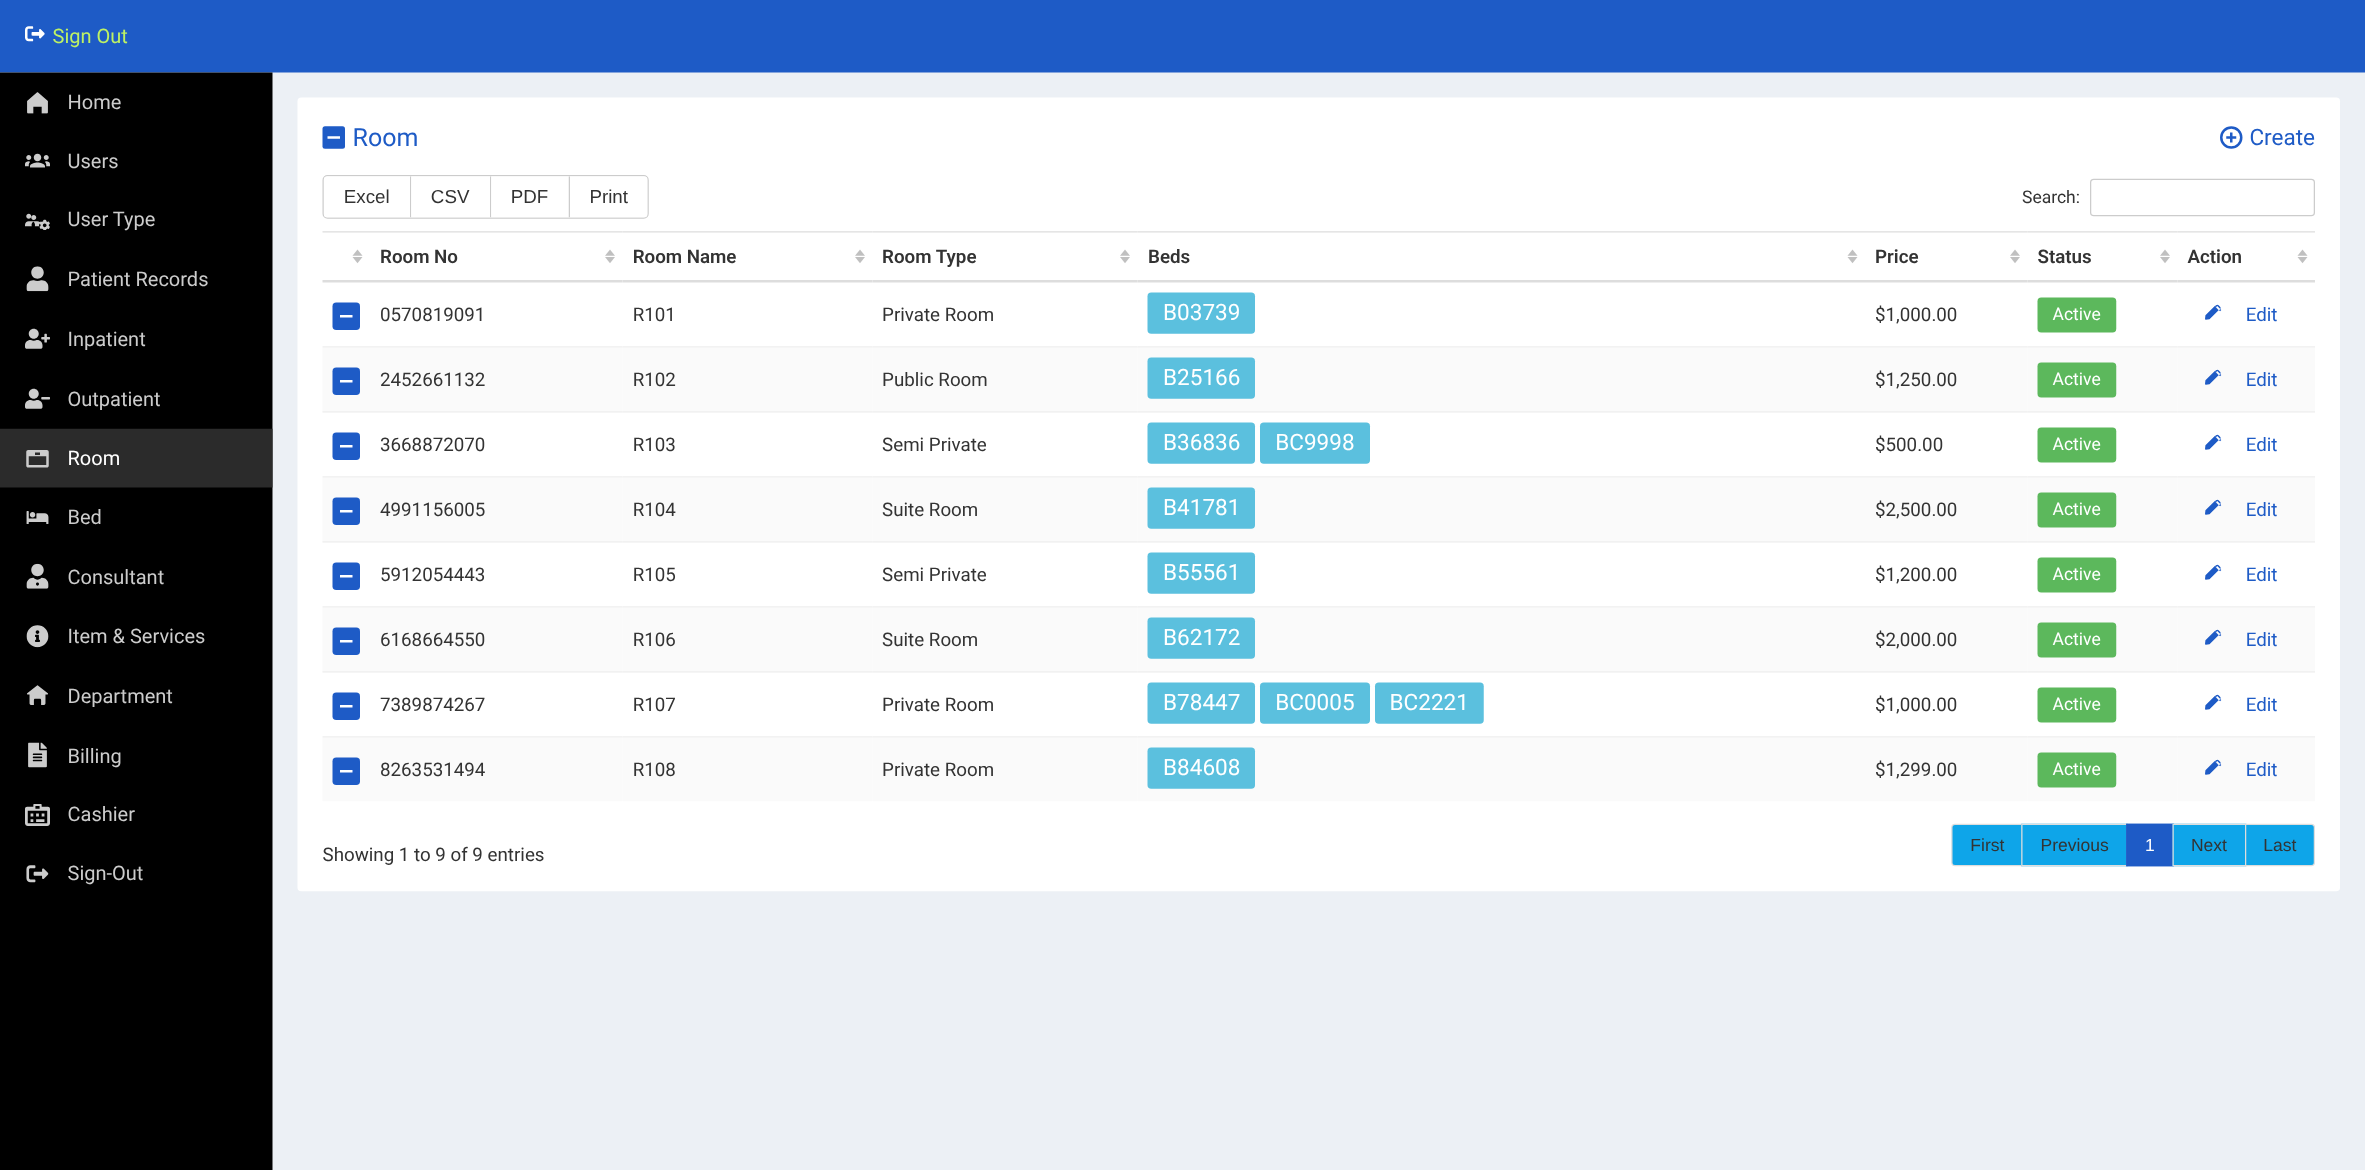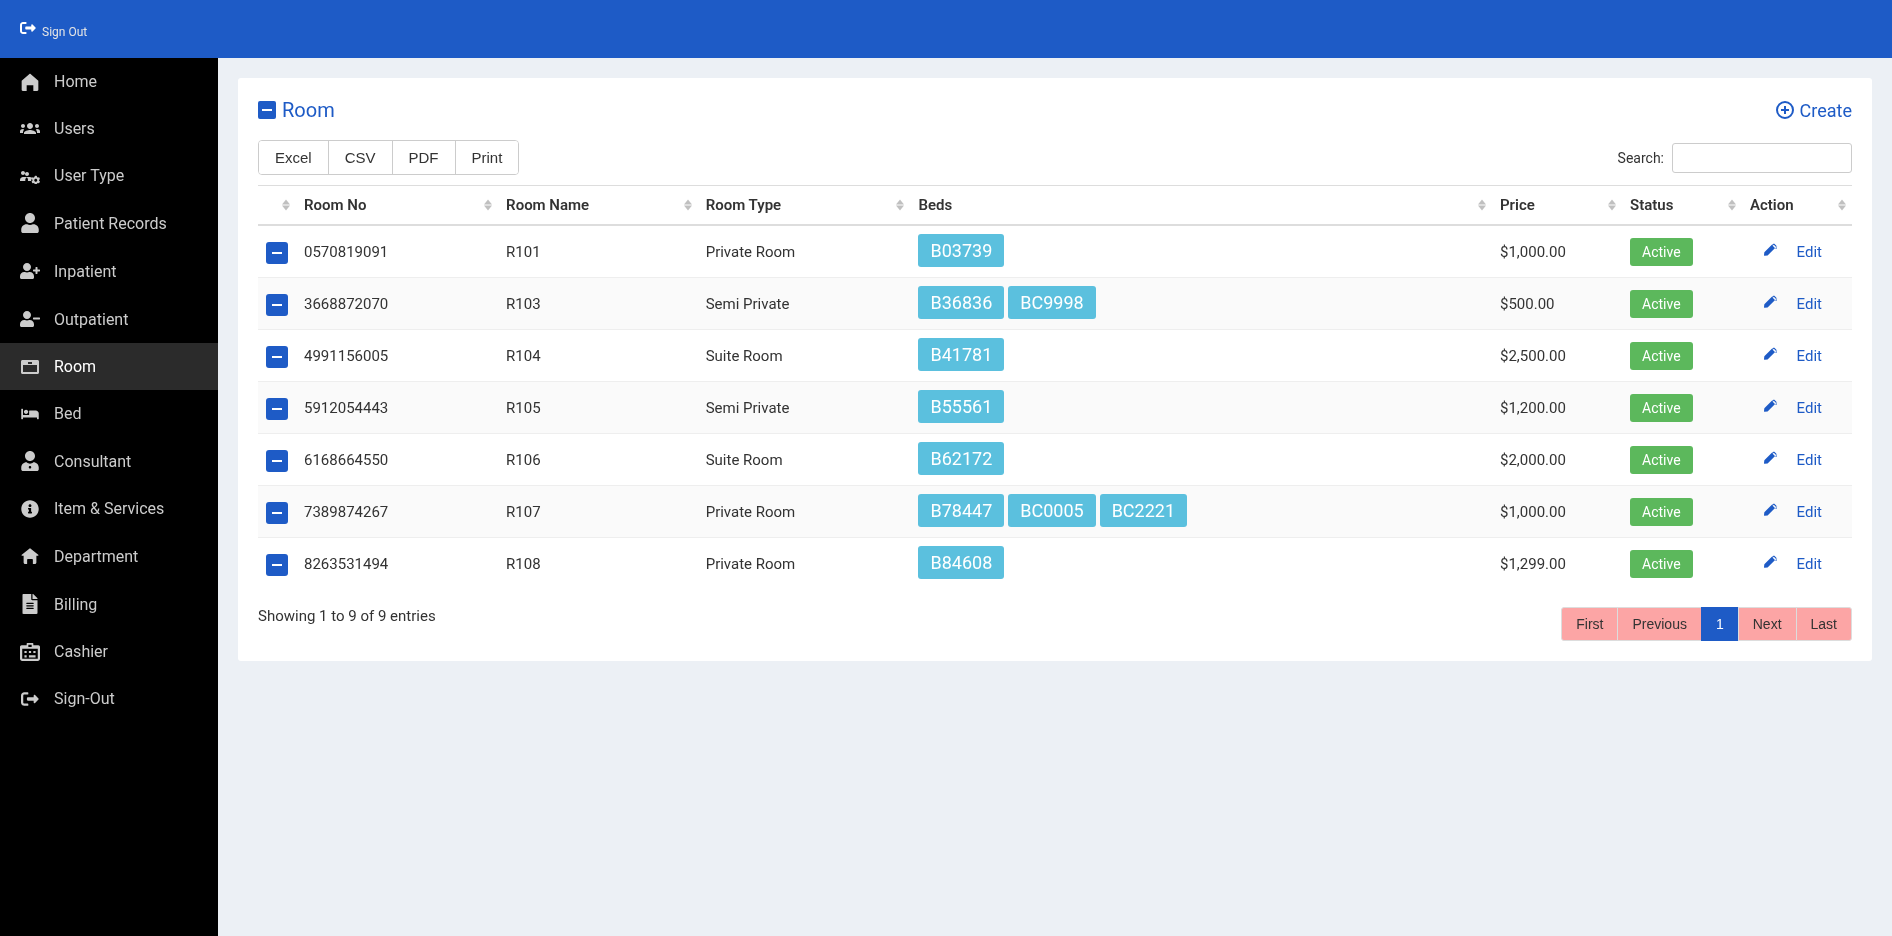--- a/index.html
+++ b/index.html
@@ -4,21 +4,21 @@
 <style>
 * { box-sizing: border-box; margin: 0; padding: 0; }
 body { font-family: -apple-system, BlinkMacSystemFont, "Segoe UI", Roboto, "Helvetica Neue", Arial, sans-serif; background: #ecf0f5; color: #333; font-size: 14px; }
 
 
 .header { background: #1e5bc6; color: #fff; height: 58px; display: flex; align-items: center; padding: 0 20px; justify-content: space-between; }
 .header-left { display: flex; align-items: center; gap: 40px; }
 .hamburger { cursor: pointer; display: flex; flex-direction: column; gap: 5px; }
 .hamburger span { display: block; width: 22px; height: 3px; background: #fff; border-radius: 1px; }
 .app-title { font-size: 20px; font-weight: 400; }
-.signout-link { color: #e5e5e5; text-decoration: none; font-size: 12px; display: flex; align-items: flex-end; gap: 6px; cursor: pointer; }
+.signout-link { color: #bef264; text-decoration: none; font-size: 16px; display: flex; align-items: flex-start; gap: 6px; cursor: pointer; }
 
 
 .layout { display: flex; min-height: calc(100vh - 58px); }
 .sidebar { width: 218px; background: #000; color: #ccc; padding-top: 0; }
 .nav-item { display: flex; align-items: center; gap: 12px; padding: 14px 18px; color: #ccc; text-decoration: none; font-size: 16px; cursor: pointer; }
 .nav-item.active { background: #2b2b2b; color: #fff; }
 .nav-icon { width: 24px; display: inline-flex; justify-content: center; }
 .nav-icon svg { fill: #ccc; }
 
 
@@ -53,24 +53,24 @@
 tbody tr:nth-child(even) { background: #fafafa; }
 .collapse-btn { width: 22px; height: 22px; background: #1e5bc6; border-radius: 3px; display: inline-flex; align-items: center; justify-content: center; cursor: pointer; }
 .collapse-btn::after { content: ""; width: 10px; height: 2px; background: #fff; }
 .bed-badge { display: inline-block; background: #5bc0de; color: #fff; padding: 6px 12px; border-radius: 3px; font-size: 18px; margin-right: 4px; margin-bottom: 2px; cursor: pointer; }
 .status-badge { display: inline-block; background: #5cb85c; color: #fff; padding: 6px 12px; border-radius: 3px; font-size: 14px; }
 .edit-link { color: #1e5bc6; text-decoration: none; display: inline-flex; align-items: center; gap: 19px; cursor: pointer; font-size: 15px; }
 .edit-link svg { fill: #1e5bc6; }
 td.action-cell { text-align: right; padding-right: 30px; }
 
 
-.table-footer { display: flex; justify-content: space-between; align-items: flex-start; margin-top: 18px; }
+.table-footer { display: flex; justify-content: space-between; align-items: flex-end; margin-top: 18px; }
 .entries-info { color: #333; font-size: 15px; }
 .pagination { display: flex; gap: 0; }
-.pagination button { border: 1px solid #ddd; background: #fca5a5; padding: 8px 14px; font-size: 14px; cursor: pointer; color: #333; margin-left: -1px; }
+.pagination button { border: 1px solid #ddd; background: #0ea5e9; padding: 8px 14px; font-size: 14px; cursor: pointer; color: #333; margin-left: -1px; }
 .pagination button:first-child { border-radius: 3px 0 0 3px; margin-left: 0; }
 .pagination button:last-child { border-radius: 0 3px 3px 0; }
 .pagination button.active { background: #1e5bc6; color: #fff; border-color: #1e5bc6; }
 </style>
 </head>
 <body>
 
 <div class="header">
   <a class="signout-link">
     <span>
@@ -263,20 +263,35 @@
             </tr>
           </thead>
         <tbody id="tbody">
             <tr>
               <td><span class="collapse-btn"></span></td>
               <td>0570819091</td>
               <td>R101</td>
               <td>Private Room</td>
               <td><span class="bed-badge">B03739</span></td>
               <td>$1,000.00</td>
+              <td><span class="status-badge">Active</span></td>
+              <td class="action-cell"><a class="edit-link">
+                  <span><svg width="14" height="14" viewBox="0 0 576 512">
+                      <path d="M402 40l134 134-40 40-134-134 40-40zM0 466l14-120L322 38l134 134L148 480 28 494c-16 2-30-12-28-28zm576-320L448 18c-24-24-62-24-86 0l-36 36 134 134 36-36c24-24 24-62 0-86z"></path>
+                    </svg></span>
+                  <span>Edit</span>
+                </a></td>
+            </tr>
+            <tr>
+              <td><span class="collapse-btn"></span></td>
+              <td>2452661132</td>
+              <td>R102</td>
+              <td>Public Room</td>
+              <td><span class="bed-badge">B25166</span></td>
+              <td>$1,250.00</td>
               <td><span class="status-badge">Active</span></td>
               <td class="action-cell"><a class="edit-link">
                   <span><svg width="14" height="14" viewBox="0 0 576 512">
                       <path d="M402 40l134 134-40 40-134-134 40-40zM0 466l14-120L322 38l134 134L148 480 28 494c-16 2-30-12-28-28zm576-320L448 18c-24-24-62-24-86 0l-36 36 134 134 36-36c24-24 24-62 0-86z"></path>
                     </svg></span>
                   <span>Edit</span>
                 </a></td>
             </tr>
             <tr>
               <td><span class="collapse-btn"></span></td>

